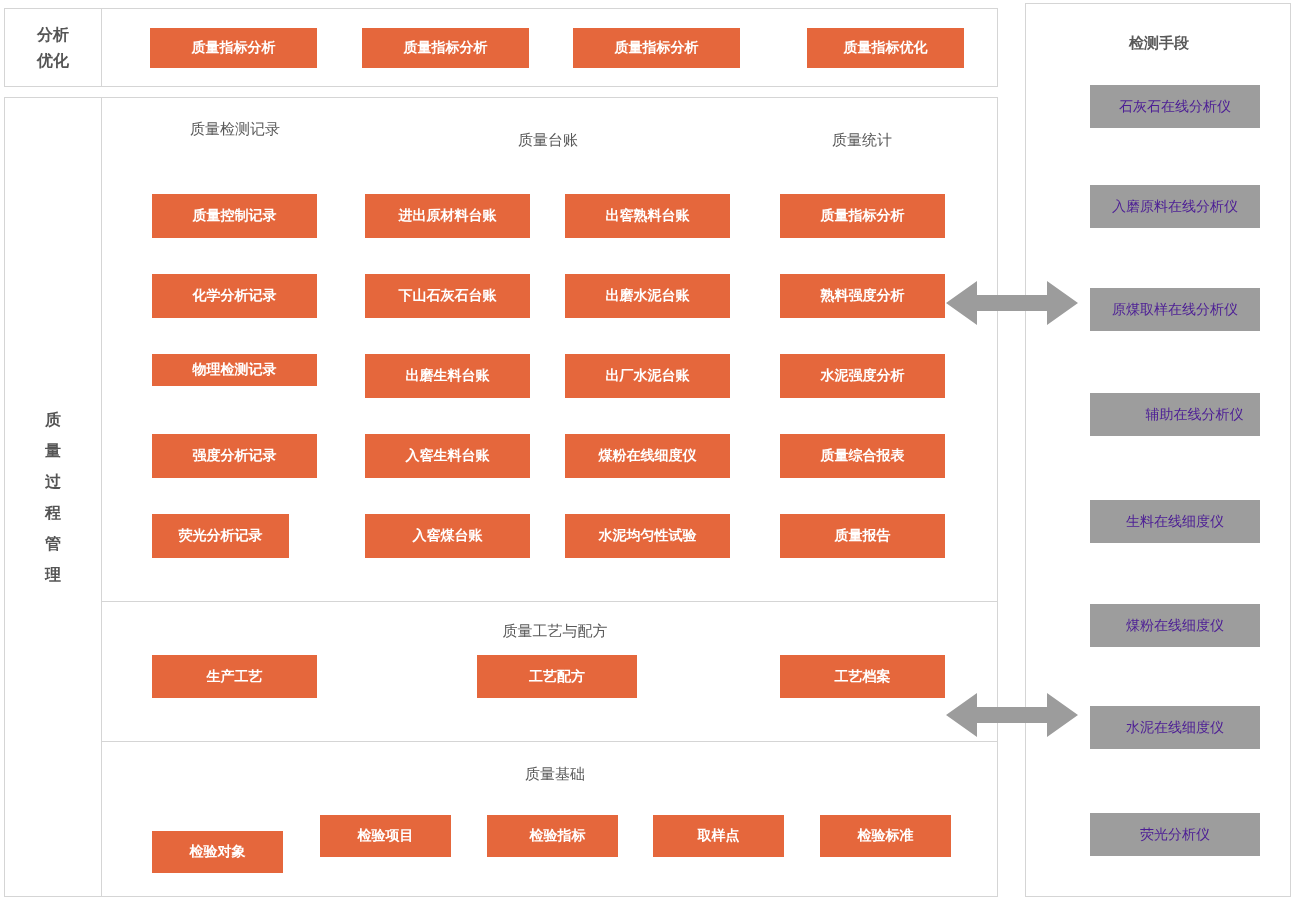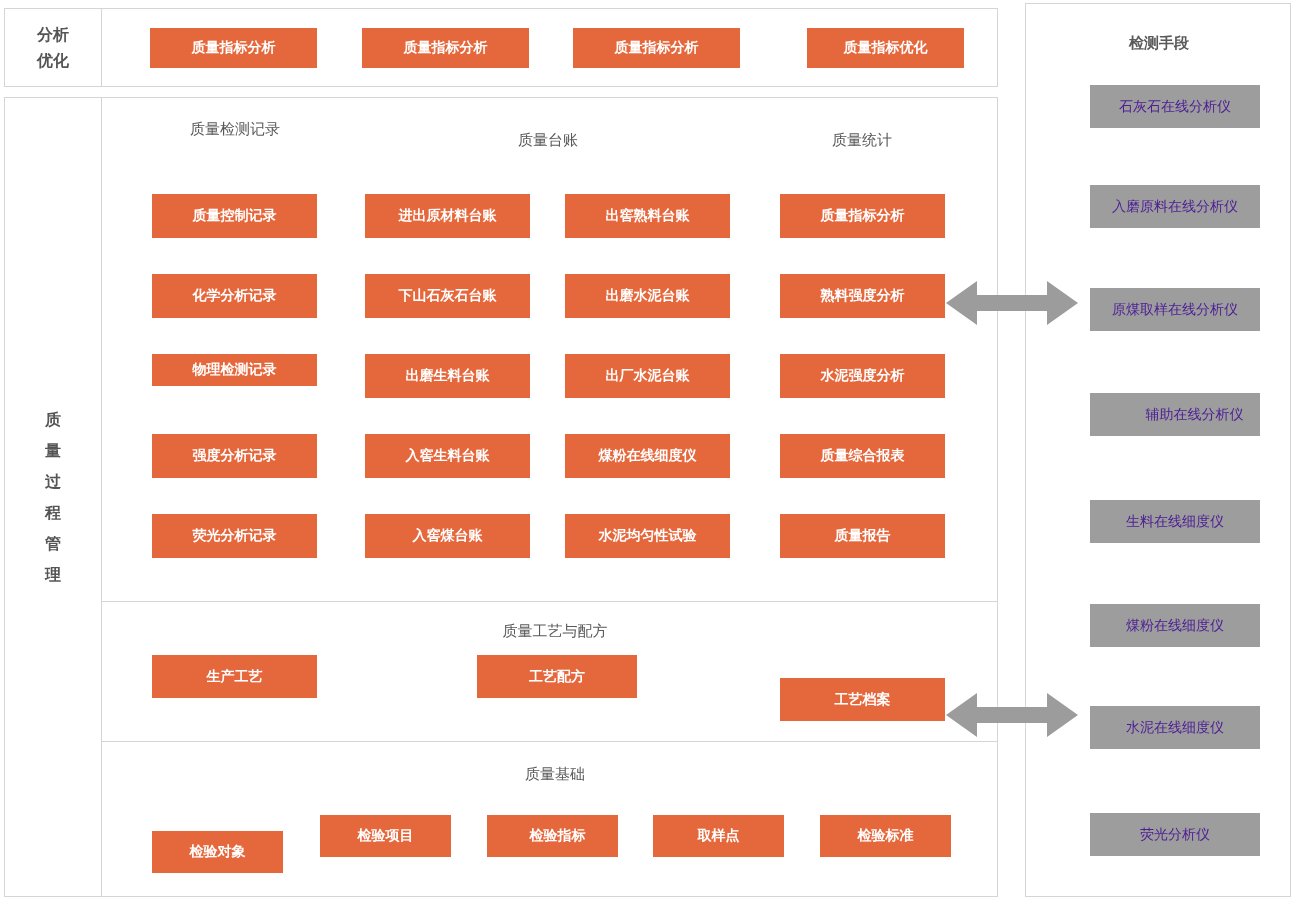--- a/index.html
+++ b/index.html
@@ -49,21 +49,21 @@
   <div class="divider-h" style="left:97px;top:643px;width:895px;"></div>
 
   <div class="sec-header" style="left:230px;top:22px;">质量检测记录</div>
   <div class="sec-header" style="left:543px;top:33px;">质量台账</div>
   <div class="sec-header" style="left:857px;top:33px;">质量统计</div>
 
   <div class="btn" style="left:147px;top:96px;width:165px;height:44px;">质量控制记录</div>
   <div class="btn" style="left:147px;top:176px;width:165px;height:44px;">化学分析记录</div>
   <div class="btn" style="left:147px;top:256px;width:165px;height:32px;">物理检测记录</div>
   <div class="btn" style="left:147px;top:336px;width:165px;height:44px;">强度分析记录</div>
-  <div class="btn" style="left:147px;top:416px;width:165px;height:44px;">荧光分析记录</div>
+  <div class="btn" style="left:147px;top:416px;width:137px;height:44px;">荧光分析记录</div>
 
   <div class="btn" style="left:360px;top:96px;width:165px;height:44px;">进出原材料台账</div>
   <div class="btn" style="left:360px;top:176px;width:165px;height:44px;">下山石灰石台账</div>
   <div class="btn" style="left:360px;top:256px;width:165px;height:44px;">出磨生料台账</div>
   <div class="btn" style="left:360px;top:336px;width:165px;height:44px;">入窖生料台账</div>
   <div class="btn" style="left:360px;top:416px;width:165px;height:44px;">入窖煤台账</div>
 
   <div class="btn" style="left:560px;top:96px;width:165px;height:44px;">出窖熟料台账</div>
   <div class="btn" style="left:560px;top:256px;width:165px;height:44px;">出厂水泥台账</div>
   <div class="btn" style="left:560px;top:176px;width:165px;height:44px;">出磨水泥台账</div>
@@ -72,21 +72,21 @@
 
   <div class="btn" style="left:775px;top:96px;width:165px;height:44px;">质量指标分析</div>
   <div class="btn" style="left:775px;top:176px;width:165px;height:44px;">熟料强度分析</div>
   <div class="btn" style="left:775px;top:256px;width:165px;height:44px;">水泥强度分析</div>
   <div class="btn" style="left:775px;top:336px;width:165px;height:44px;">质量综合报表</div>
   <div class="btn" style="left:775px;top:416px;width:165px;height:44px;">质量报告</div>
 
   <div class="sec-header" style="left:550px;top:524px;">质量工艺与配方</div>
   <div class="btn" style="left:147px;top:557px;width:165px;height:43px;">生产工艺</div>
   <div class="btn" style="left:472px;top:557px;width:160px;height:43px;">工艺配方</div>
-  <div class="btn" style="left:775px;top:557px;width:165px;height:43px;margin-top:23px;">工艺档案</div>
+  <div class="btn" style="left:775px;top:557px;width:165px;height:43px;">工艺档案</div>
 
   <div class="sec-header" style="left:550px;top:667px;">质量基础</div>
   <div class="btn" style="left:147px;top:717px;width:131px;height:42px;margin-top:16px;">检验对象</div>
   <div class="btn" style="left:315px;top:717px;width:131px;height:42px;">检验项目</div>
   <div class="btn" style="left:482px;top:717px;width:131px;height:42px;padding-left:10px;">检验指标</div>
   <div class="btn" style="left:648px;top:717px;width:131px;height:42px;">取样点</div>
   <div class="btn" style="left:815px;top:717px;width:131px;height:42px;">检验标准</div>
 </div>
 
 <div class="panel" style="left:1025px;top:3px;width:266px;height:894px;">

